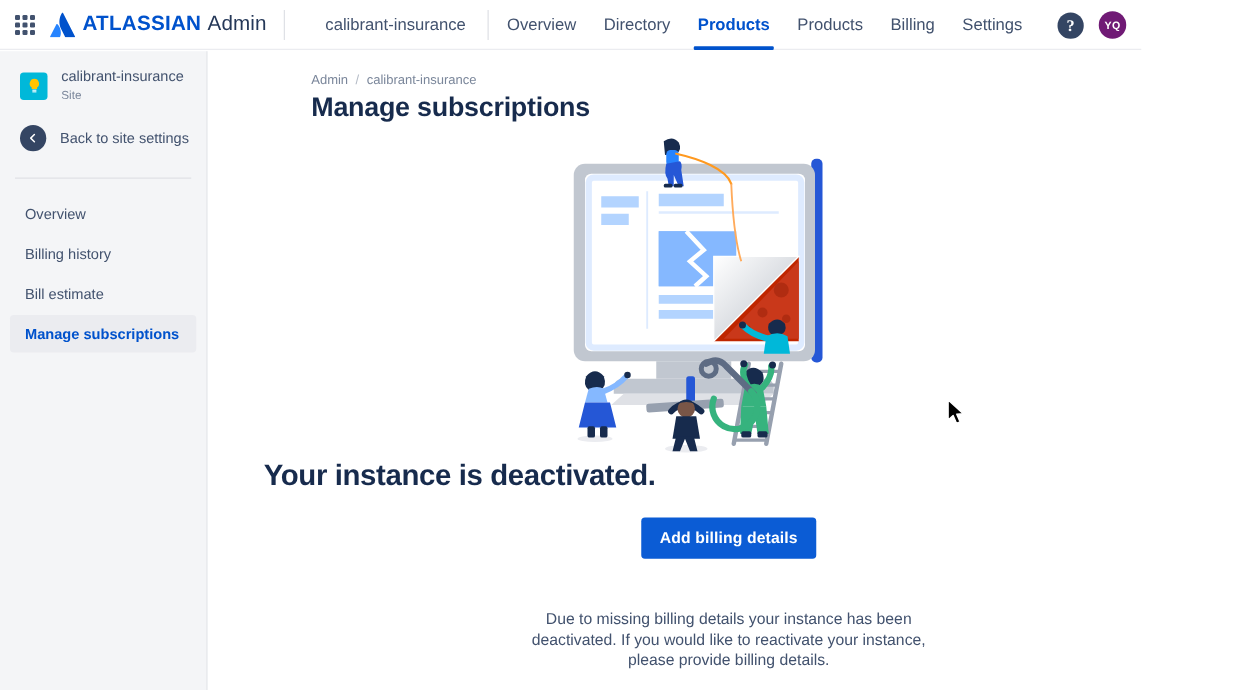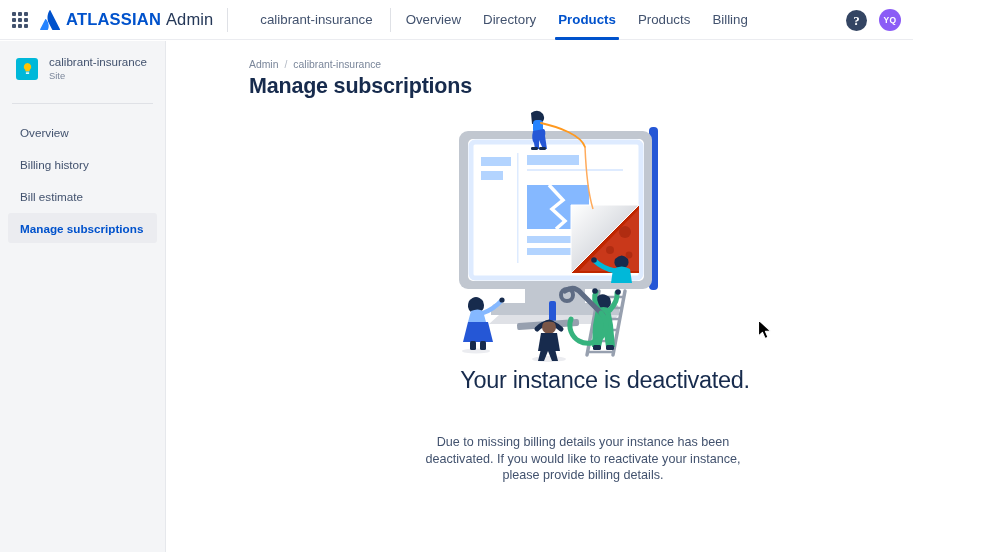--- a/index.html
+++ b/index.html
@@ -53,21 +53,21 @@
     height: 3px; background: #0052cc; border-radius: 1px;
   }
 
   .navright { position: absolute; right: 12px; top: 0; height: 40px; display: flex; align-items: center; gap: 12px; }
   .helpbtn {
     width: 21px; height: 21px; border-radius: 50%; background: #344563;
     color: #fff; font-size: 13px; font-weight: bold; line-height: 21px;
     text-align: center; cursor: pointer; font-family: "Liberation Serif", serif;
   }
   .avatar {
-    width: 22px; height: 22px; border-radius: 50%; background: #8b5cf6;
+    width: 22px; height: 22px; border-radius: 50%; background: #701a75;
     color: #fff; font-size: 8.5px; font-weight: bold; display: flex;
     align-items: center; justify-content: center; cursor: pointer; letter-spacing: .3px;
   }
 
   
   .sidebar {
     position: absolute; top: 41px; left: 0; width: 166px; height: 511px;
     background: #f4f5f7; border-right: 1px solid #e6e8ec;
   }
   .site-row { display: flex; align-items: center; padding: 14px 0 0 16px; cursor: pointer; }
@@ -104,21 +104,21 @@
   .breadcrumb .crumb { cursor: pointer; }
   .breadcrumb .sep { color: #b3bac5; }
   .page-title {
     padding: 4px 0 0 82px; font-size: 21.5px; color: #172b4d; font-weight: bold; letter-spacing: -0.2px;
   }
 
   .hero { position: relative; width: 100%; margin-top: 6px; }
   .illustration { display: block; margin: 0 auto; }
 
   .headline {
-    text-align: center; font-size: 23.5px; font-weight: normal; color: #172b4d;
+    font-size: 23.5px; font-weight: bold; color: #172b4d;
     margin-top: 2px; letter-spacing: -0.3px; margin-left: 44px;
   }
   .cta-wrap { text-align: center; margin-top: 20px; }
   .cta {
     display: inline-block; background: #0b5cd5; color: #fff; font-size: 12.6px;
     font-weight: bold; border: none; border-radius: 3px; padding: 9px 15px 10px 15px;
     cursor: pointer; font-family: "Liberation Sans", sans-serif; letter-spacing: .1px;
   }
   .blurb {
     text-align: center; margin: 40px auto 0 auto; max-width: 345px;
@@ -161,20 +161,21 @@
     <div class="navdivider"></div>
 
     <div class="navitems">
       <div class="navitem sitename">calibrant-insurance</div>
       <div class="navdivider" style="margin:0 4px 0 4px;"></div>
       <div class="navitem">Overview</div>
       <div class="navitem">Directory</div>
       <div class="navitem active">Products</div>
       <div class="navitem">Products</div>
       <div class="navitem">Billing</div>
+      <div class="navitem">Settings</div>
     </div>
 
     <div class="navright">
       <div class="helpbtn">?</div>
       <div class="avatar">YQ</div>
     </div>
   </div>
 
   <div class="sidebar">
 
@@ -185,20 +186,28 @@
           <rect x="9" y="18" width="6" height="1.6" fill="#ffffff"></rect>
           <rect x="9" y="20.4" width="6" height="1.6" fill="#ffffff"></rect>
         </svg>
       </span>
       <span class="site-texts">
         <span class="site-name">calibrant-insurance</span>
         <span class="site-sub">Site</span>
       </span>
     </div>
 
+    <div class="back-row">
+      <span class="back-circle">
+        <svg width="11" height="11" viewBox="0 0 24 24" aria-hidden="true">
+          <path d="M14.2 5.6 7.8 12l6.4 6.4" fill="none" stroke="#ffffff" stroke-width="2.6" stroke-linecap="round" stroke-linejoin="round"></path>
+        </svg>
+      </span>
+      <span class="back-label">Back to site settings</span>
+    </div>
 
     <div class="sb-divider"></div>
 
     <div class="sb-nav">
       <div class="sb-item">Overview</div>
       <div class="sb-item">Billing history</div>
       <div class="sb-item">Bill estimate</div>
       <div class="sb-item selected">Manage subscriptions</div>
     </div>
   </div>
@@ -326,20 +335,23 @@
         <path d="M118 214 a18 18 0 1 0 30 -6" fill="none" stroke="#36b37e" stroke-width="5" stroke-linecap="round"></path>
 
         <g>
           <circle cx="0" cy="0" r="0" fill="none"></circle>
         </g>
       </svg>
     </div>
 
     <div class="headline">Your instance is deactivated.</div>
 
+    <div class="cta-wrap">
+      <button class="cta">Add billing details</button>
+    </div>
 
     <div class="blurb">Due to missing billing details your instance has been deactivated. If you would like to reactivate your instance, please provide billing details.</div>
   </div>
 
   <svg class="cursor" width="16" height="22" viewBox="0 0 16 22" style="left:757px; top:319px;">
     <path d="M1.5 1 L1.5 17 L5.5 13.4 L8.2 19.6 L11 18.3 L8.4 12.4 L13.6 12 Z" fill="#000000" stroke="#ffffff" stroke-width="1.1" stroke-linejoin="round"></path>
   </svg>
 
 </div>
 

